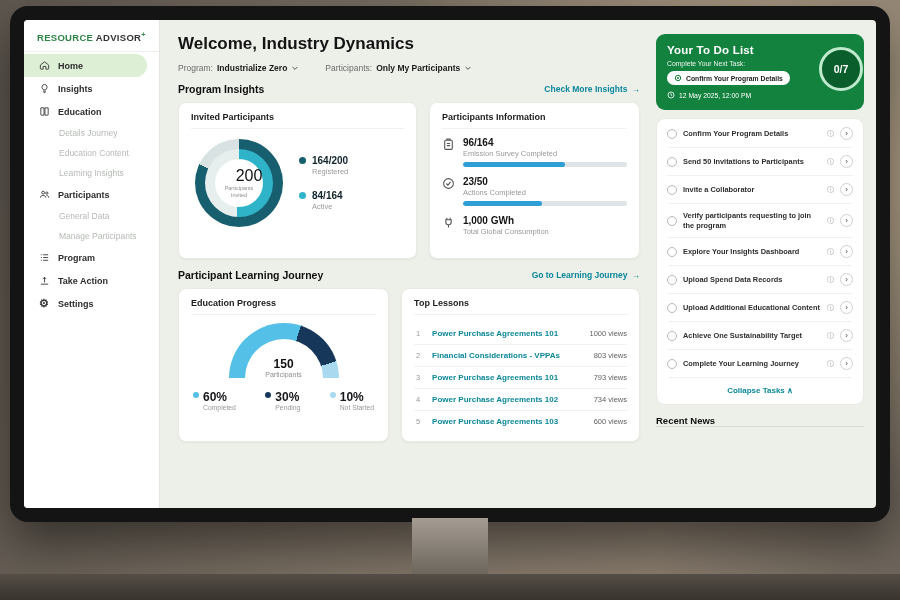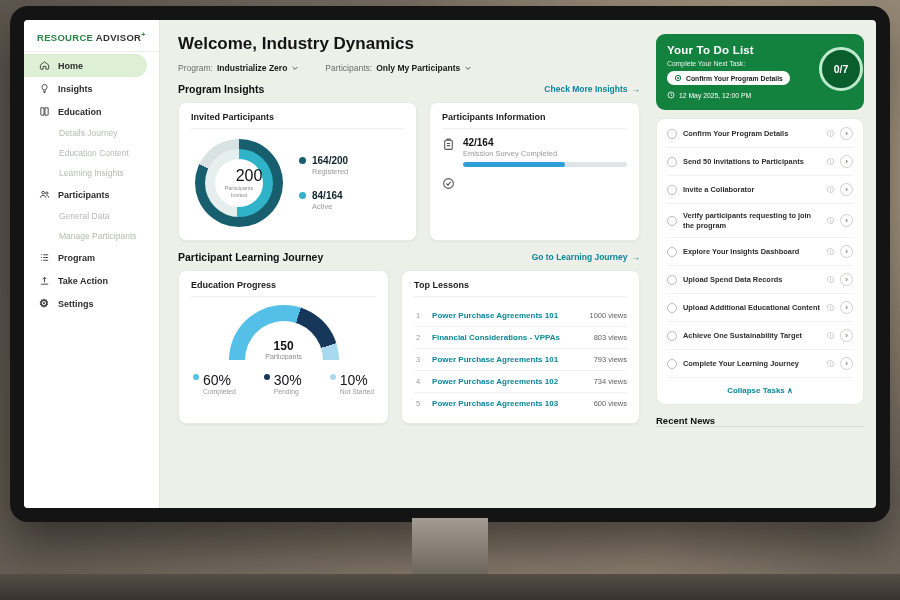--- a/index.html
+++ b/index.html
@@ -101,21 +101,21 @@
   .gauge-hole { position:absolute; left:16px; top:16px; width:78px; height:78px; border-radius:50%; background:#fff; }
   .gauge-center { position:absolute; bottom:0; left:0; width:100%; text-align:center; }
   .gauge-center .v { font-size:12px; font-weight:bold; color:#111; }
   .gauge-center .l { font-size:7px; color:#8e8e8e; }
   .glegend { display:flex; justify-content:space-between; margin-top:12px; padding:0 2px 2px; }
   .gl-item { display:flex; gap:4px; }
   .gl-dot { width:6px; height:6px; border-radius:50%; margin-top:2px; flex:none; }
   .gl-item:nth-child(1) .gl-dot { background:var(--g1); }
   .gl-item:nth-child(2) .gl-dot { background:var(--g2); }
   .gl-item:nth-child(3) .gl-dot { background:var(--g3); }
-  .gl-v { font-size:14px; font-weight:normal; color:#15151a; }
+  .gl-v { font-size:12px; font-weight:bold; color:#15151a; }
   .gl-l { font-size:6.8px; color:#9a9a9a; }
 
   
   .lesson { display:flex; align-items:center; gap:8px; padding:6px 0 6px 2px;
     border-bottom:1px solid #f1f1ed; }
   .lesson:last-child { border-bottom:none; }
   .l-rank { font-size:7.5px; color:#9a9a9a; width:8px; flex:none; }
   .l-title { font-size:8px; font-weight:bold; color:var(--teal-link); flex:1; cursor:pointer; }
   .l-views { font-size:7.5px; color:#5e5e5e; flex:none; }
 
@@ -285,34 +285,52 @@
         <div class="card c-info">
           <div class="card-title">Participants Information</div>
           <div class="stat">
             <span class="stat-ico">
                 <svg viewBox="0 0 24 24">
                   <rect x="5" y="4" width="14" height="17" rx="2" fill="none" stroke="currentColor" stroke-width="2"></rect>
                   <path d="M9 4V2h6v2M9 10h6M9 14h6" fill="none" stroke="currentColor" stroke-width="2"></path>
                 </svg>
               </span>
             <div class="stat-body">
-              <div class="stat-v">42/164</div>
+              <div class="stat-v">96/164</div>
               <div class="stat-l">Emission Survey Completed</div>
               <div class="bar b1">
                   <i></i>
                 </div>
             </div>
           </div>
           <div class="stat">
             <span class="stat-ico">
                 <svg viewBox="0 0 24 24">
                   <circle cx="12" cy="12" r="9" fill="none" stroke="currentColor" stroke-width="2"></circle>
                   <path d="m8 12 3 3 5-6" fill="none" stroke="currentColor" stroke-width="2"></path>
                 </svg>
               </span>
+            <div class="stat-body">
+              <div class="stat-v">23/50</div>
+              <div class="stat-l">Actions Completed</div>
+              <div class="bar b2">
+                  <i></i>
+                </div>
+            </div>
+          </div>
+          <div class="stat">
+            <span class="stat-ico">
+                <svg viewBox="0 0 24 24">
+                  <path d="M9 7V3M15 7V3M7 7h10v4a5 5 0 0 1-10 0zM12 16v5" fill="none" stroke="currentColor" stroke-width="2"></path>
+                </svg>
+              </span>
+            <div class="stat-body">
+              <div class="stat-v">1,000 GWh</div>
+              <div class="stat-l">Total Global Consumption</div>
+            </div>
           </div>
         </div>
       </div>
 
       <div class="section-head">
         <div class="section-title">Participant Learning Journey</div>
         <div class="section-link">
           <span>Go to Learning Journey</span>
           <span>→</span>
         </div>

